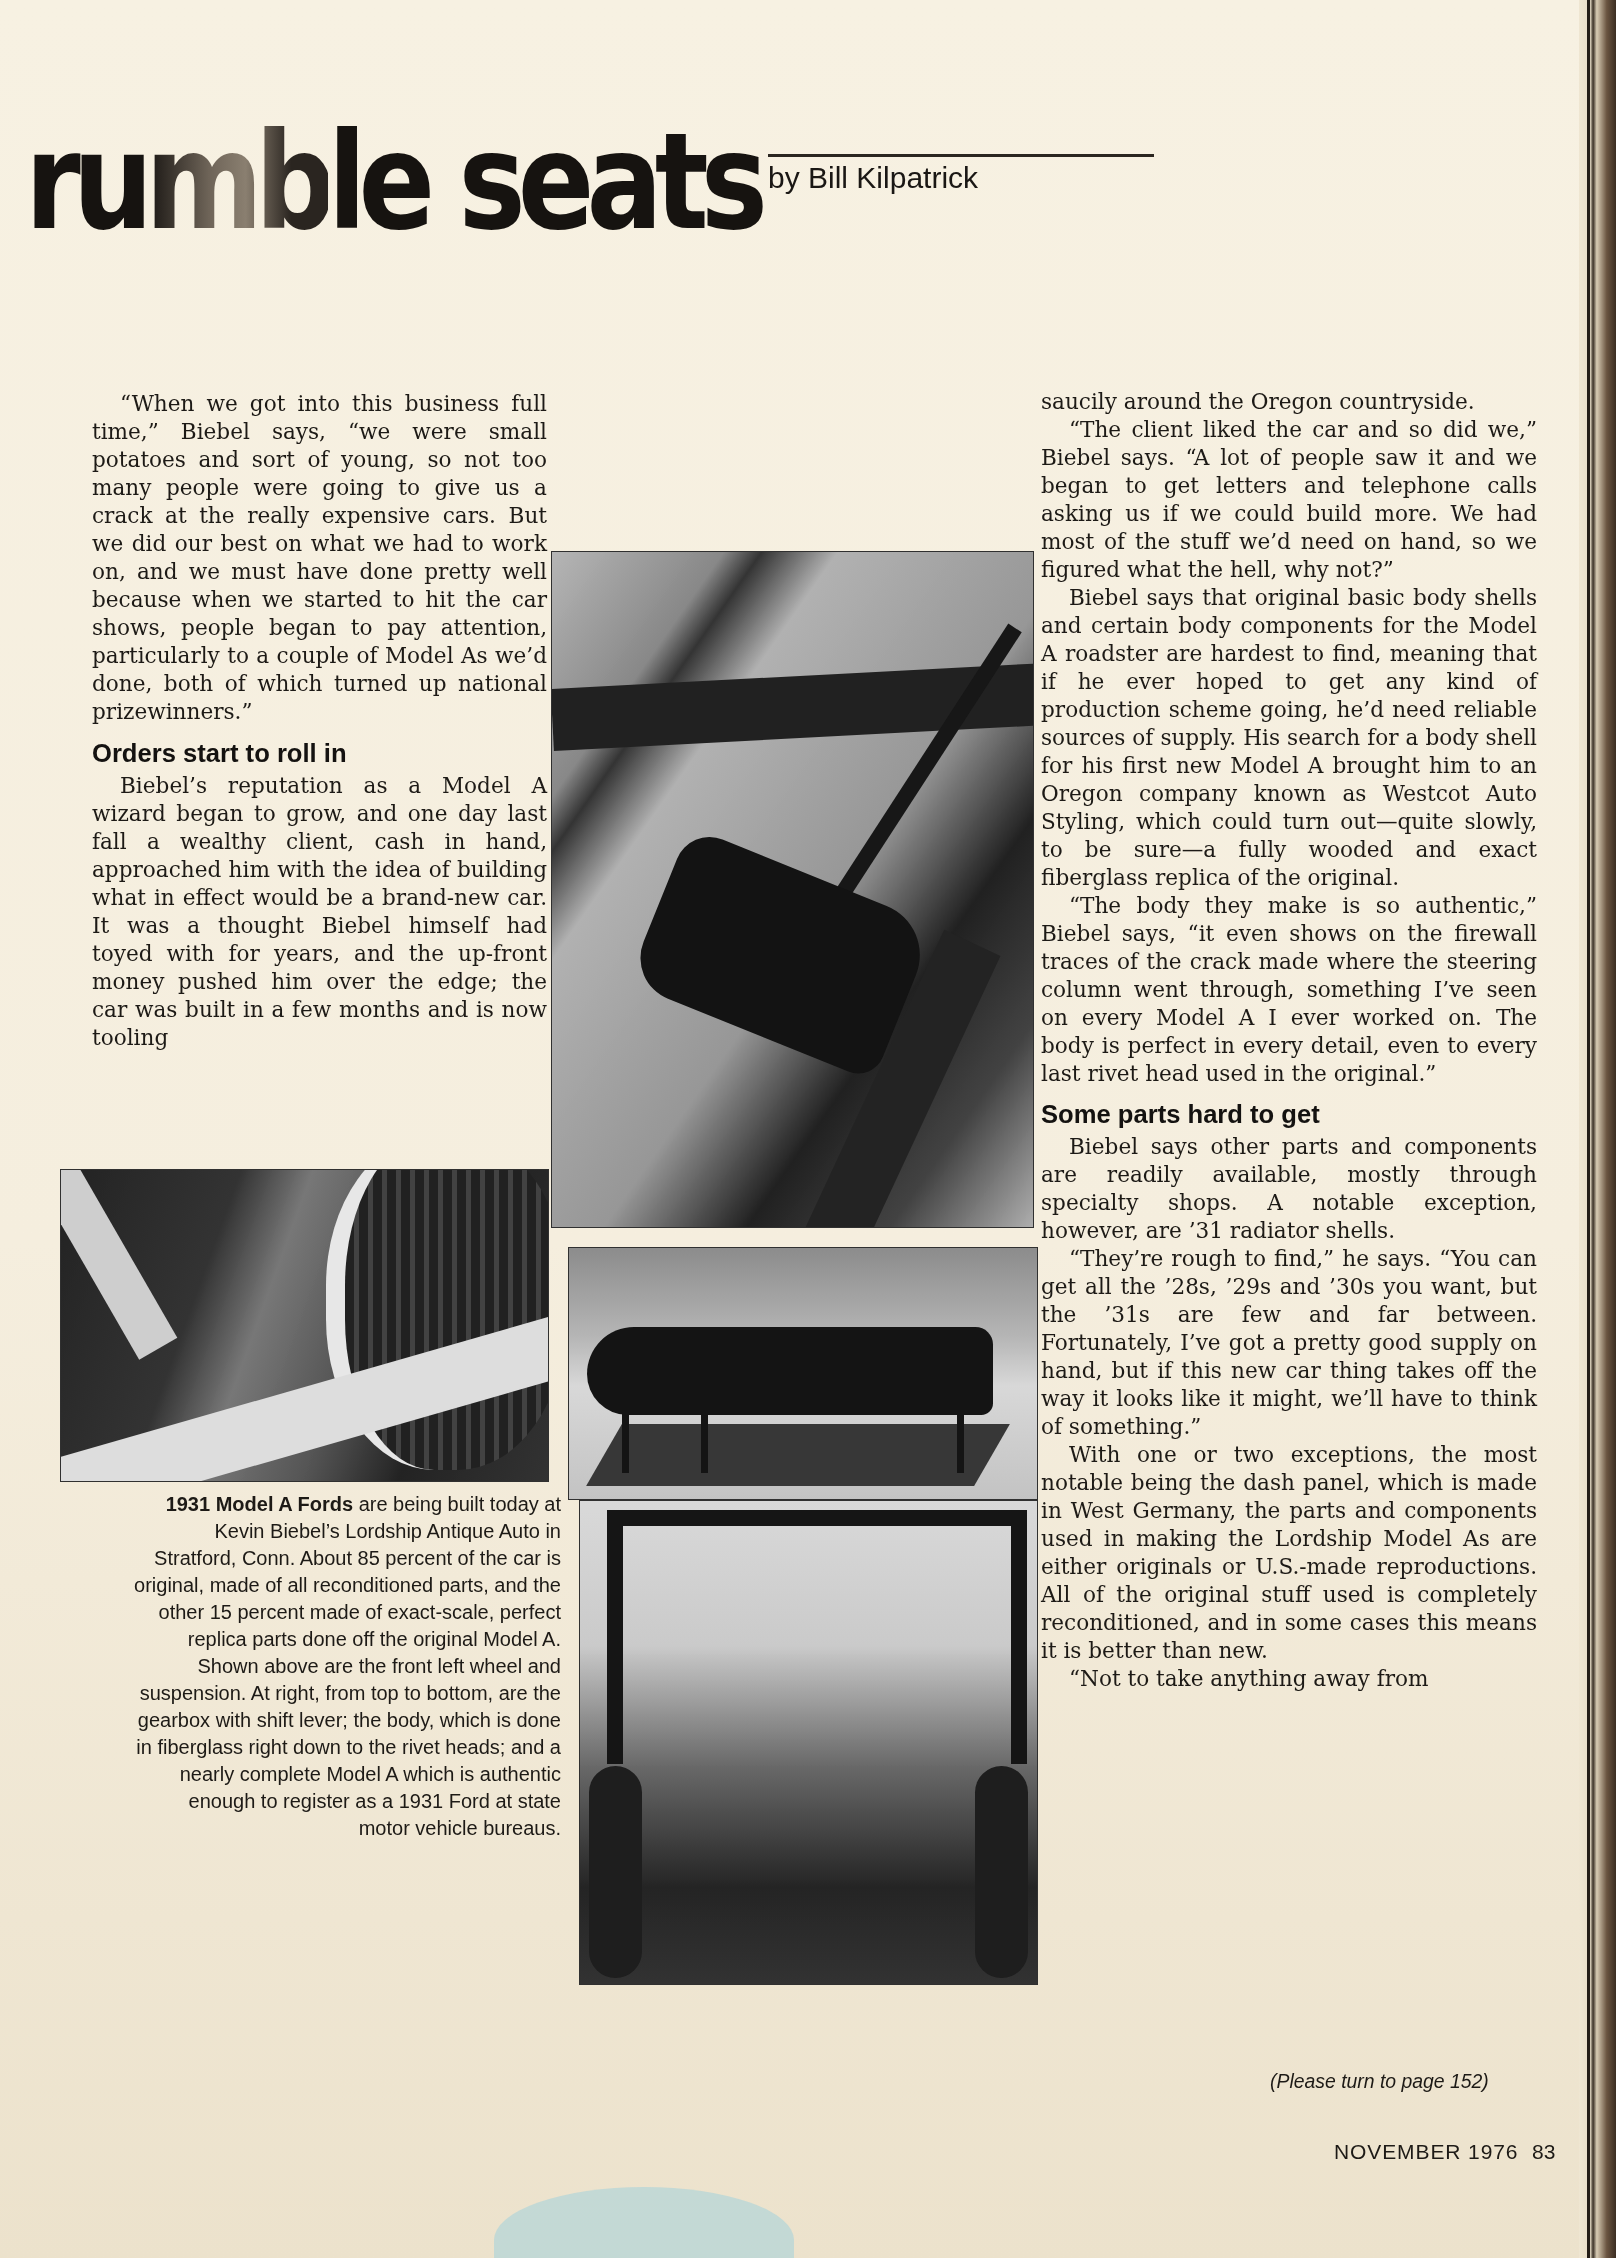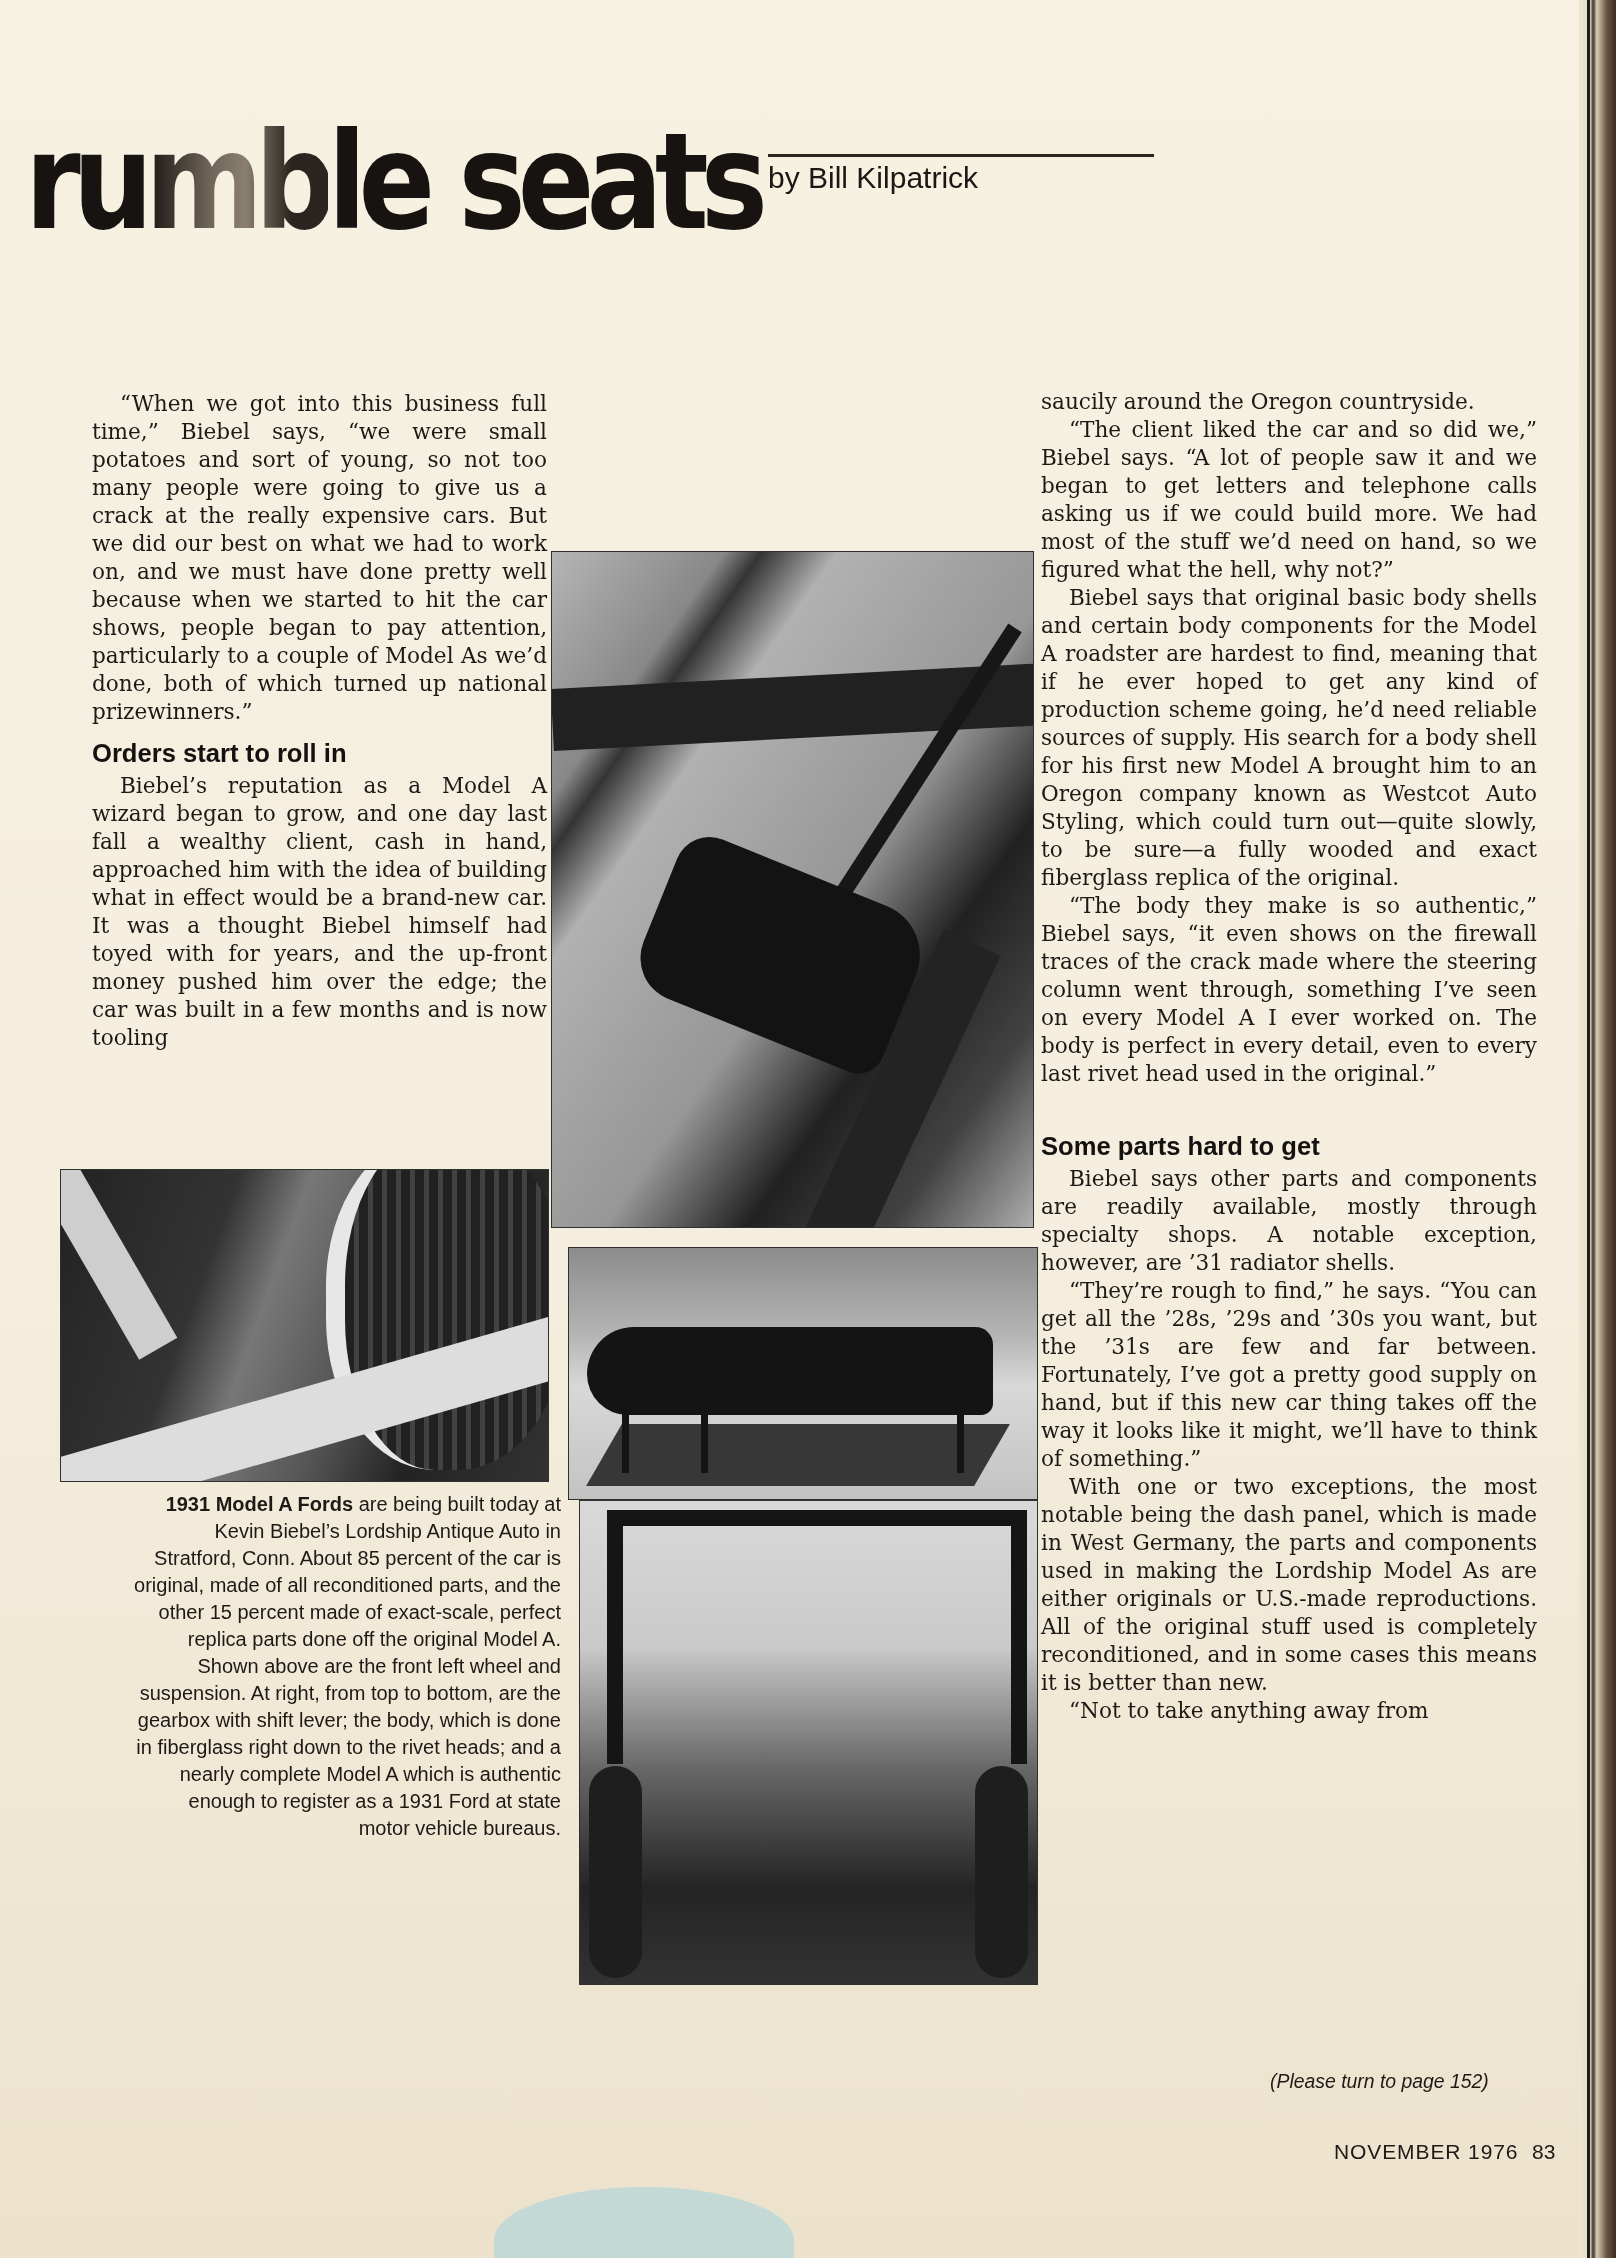--- a/index.html
+++ b/index.html
@@ -184,21 +184,21 @@
     <div class="tireR"></div>
   </div>
 
   <div class="caption"><b>1931 Model A Fords</b><span> are being built today at Kevin Biebel’s Lordship Antique Auto in Stratford, Conn. About 85 percent of the car is original, made of all reconditioned parts, and the other 15 percent made of exact-scale, perfect replica parts done off the original Model A. Shown above are the front left wheel and suspension. At right, from top to bottom, are the gearbox with shift lever; the body, which is done in fiberglass right down to the rivet heads; and a nearly complete Model A which is authentic enough to register as a 1931 Ford at state motor vehicle bureaus.</span></div>
 
   <div class="col col-right">
     <p class="noindent">saucily around the Oregon countryside.</p>
     <p>“The client liked the car and so did we,” Biebel says. “A lot of people saw it and we began to get letters and telephone calls asking us if we could build more. We had most of the stuff we’d need on hand, so we figured what the hell, why not?”</p>
     <p>Biebel says that original basic body shells and certain body components for the Model A roadster are hardest to find, meaning that if he ever hoped to get any kind of production scheme going, he’d need reliable sources of supply. His search for a body shell for his first new Model A brought him to an Oregon company known as Westcot Auto Styling, which could turn out—quite slowly, to be sure—a fully wooded and exact fiberglass replica of the original.</p>
     <p>“The body they make is so authentic,” Biebel says, “it even shows on the firewall traces of the crack made where the steering column went through, something I’ve seen on every Model A I ever worked on. The body is perfect in every detail, even to every last rivet head used in the original.”</p>
-    <h2 style="margin-top:43px">Some parts hard to get</h2>
+    <h2 style="margin-top:11px">Some parts hard to get</h2>
     <p>Biebel says other parts and components are readily available, mostly through specialty shops. A notable exception, however, are ’31 radiator shells.</p>
     <p>“They’re rough to find,” he says. “You can get all the ’28s, ’29s and ’30s you want, but the ’31s are few and far between. Fortunately, I’ve got a pretty good supply on hand, but if this new car thing takes off the way it looks like it might, we’ll have to think of something.”</p>
     <p>With one or two exceptions, the most notable being the dash panel, which is made in West Germany, the parts and components used in making the Lordship Model As are either originals or U.S.-made reproductions. All of the original stuff used is completely reconditioned, and in some cases this means it is better than new.</p>
     <p>“Not to take anything away from</p>
   </div>
 
   <div class="continued">(Please turn to page 152)</div>
   <div class="footer-month">NOVEMBER 1976</div>
   <div class="footer-page">83</div>
 </div>

